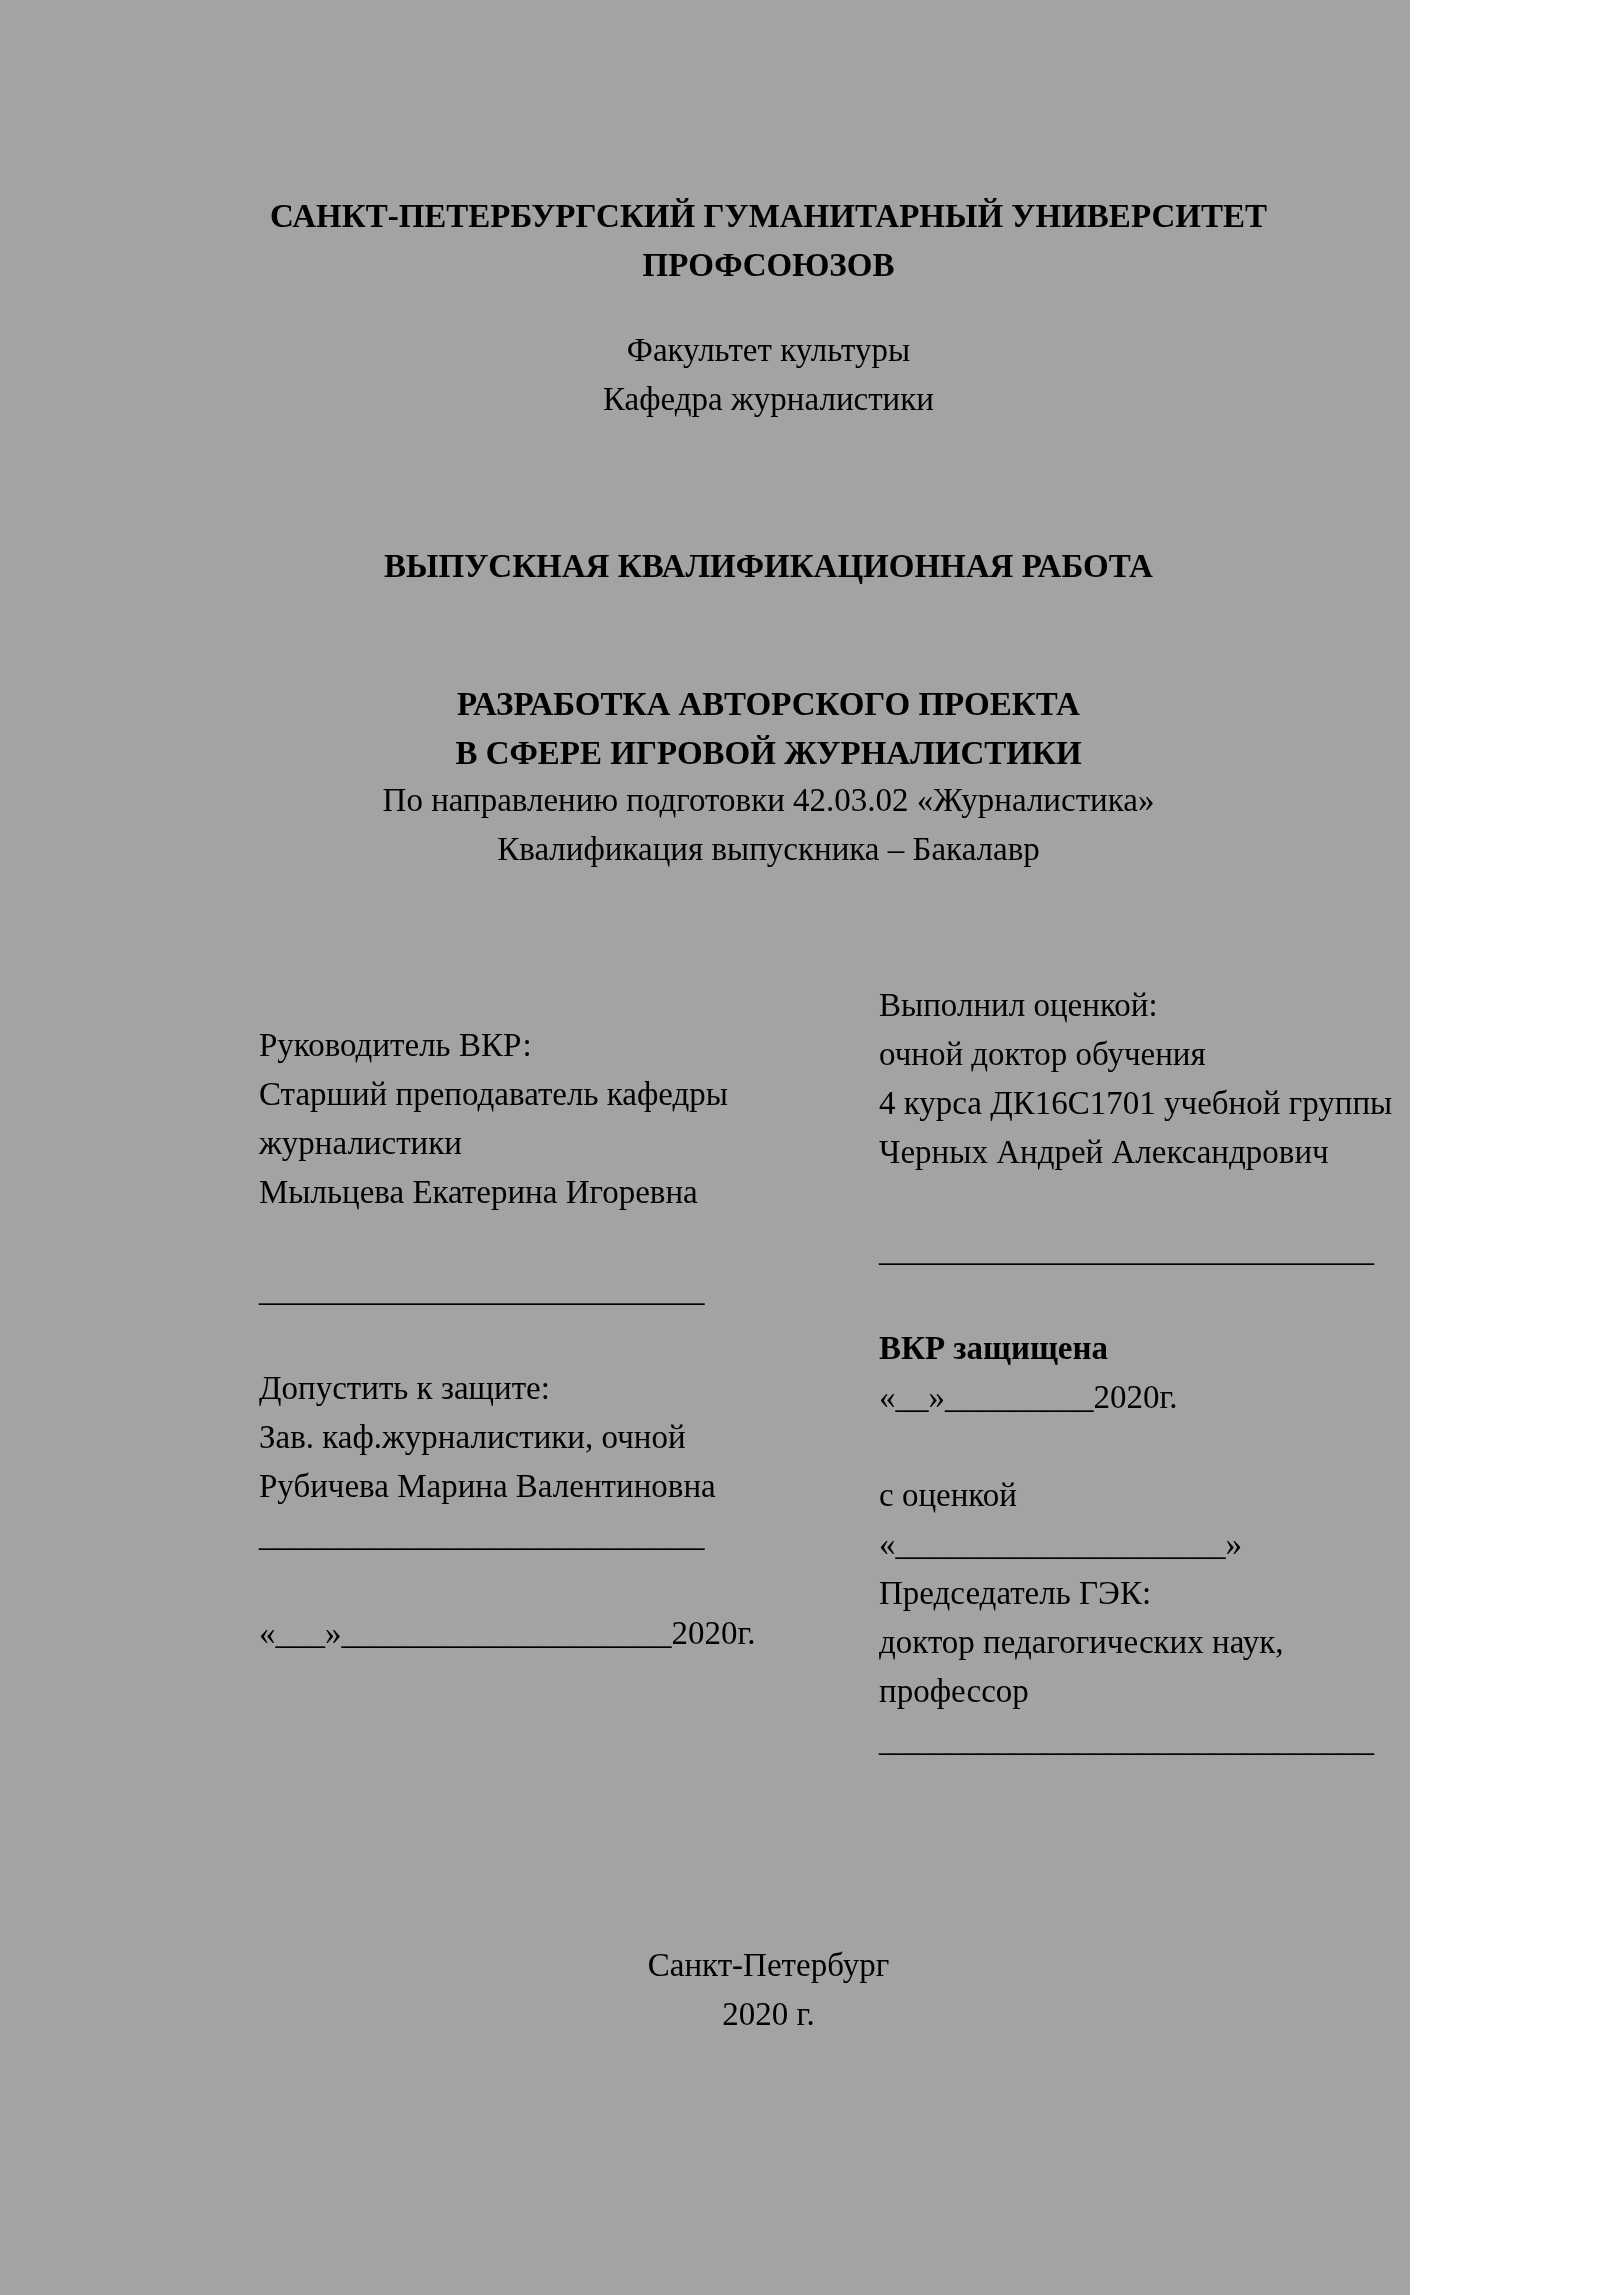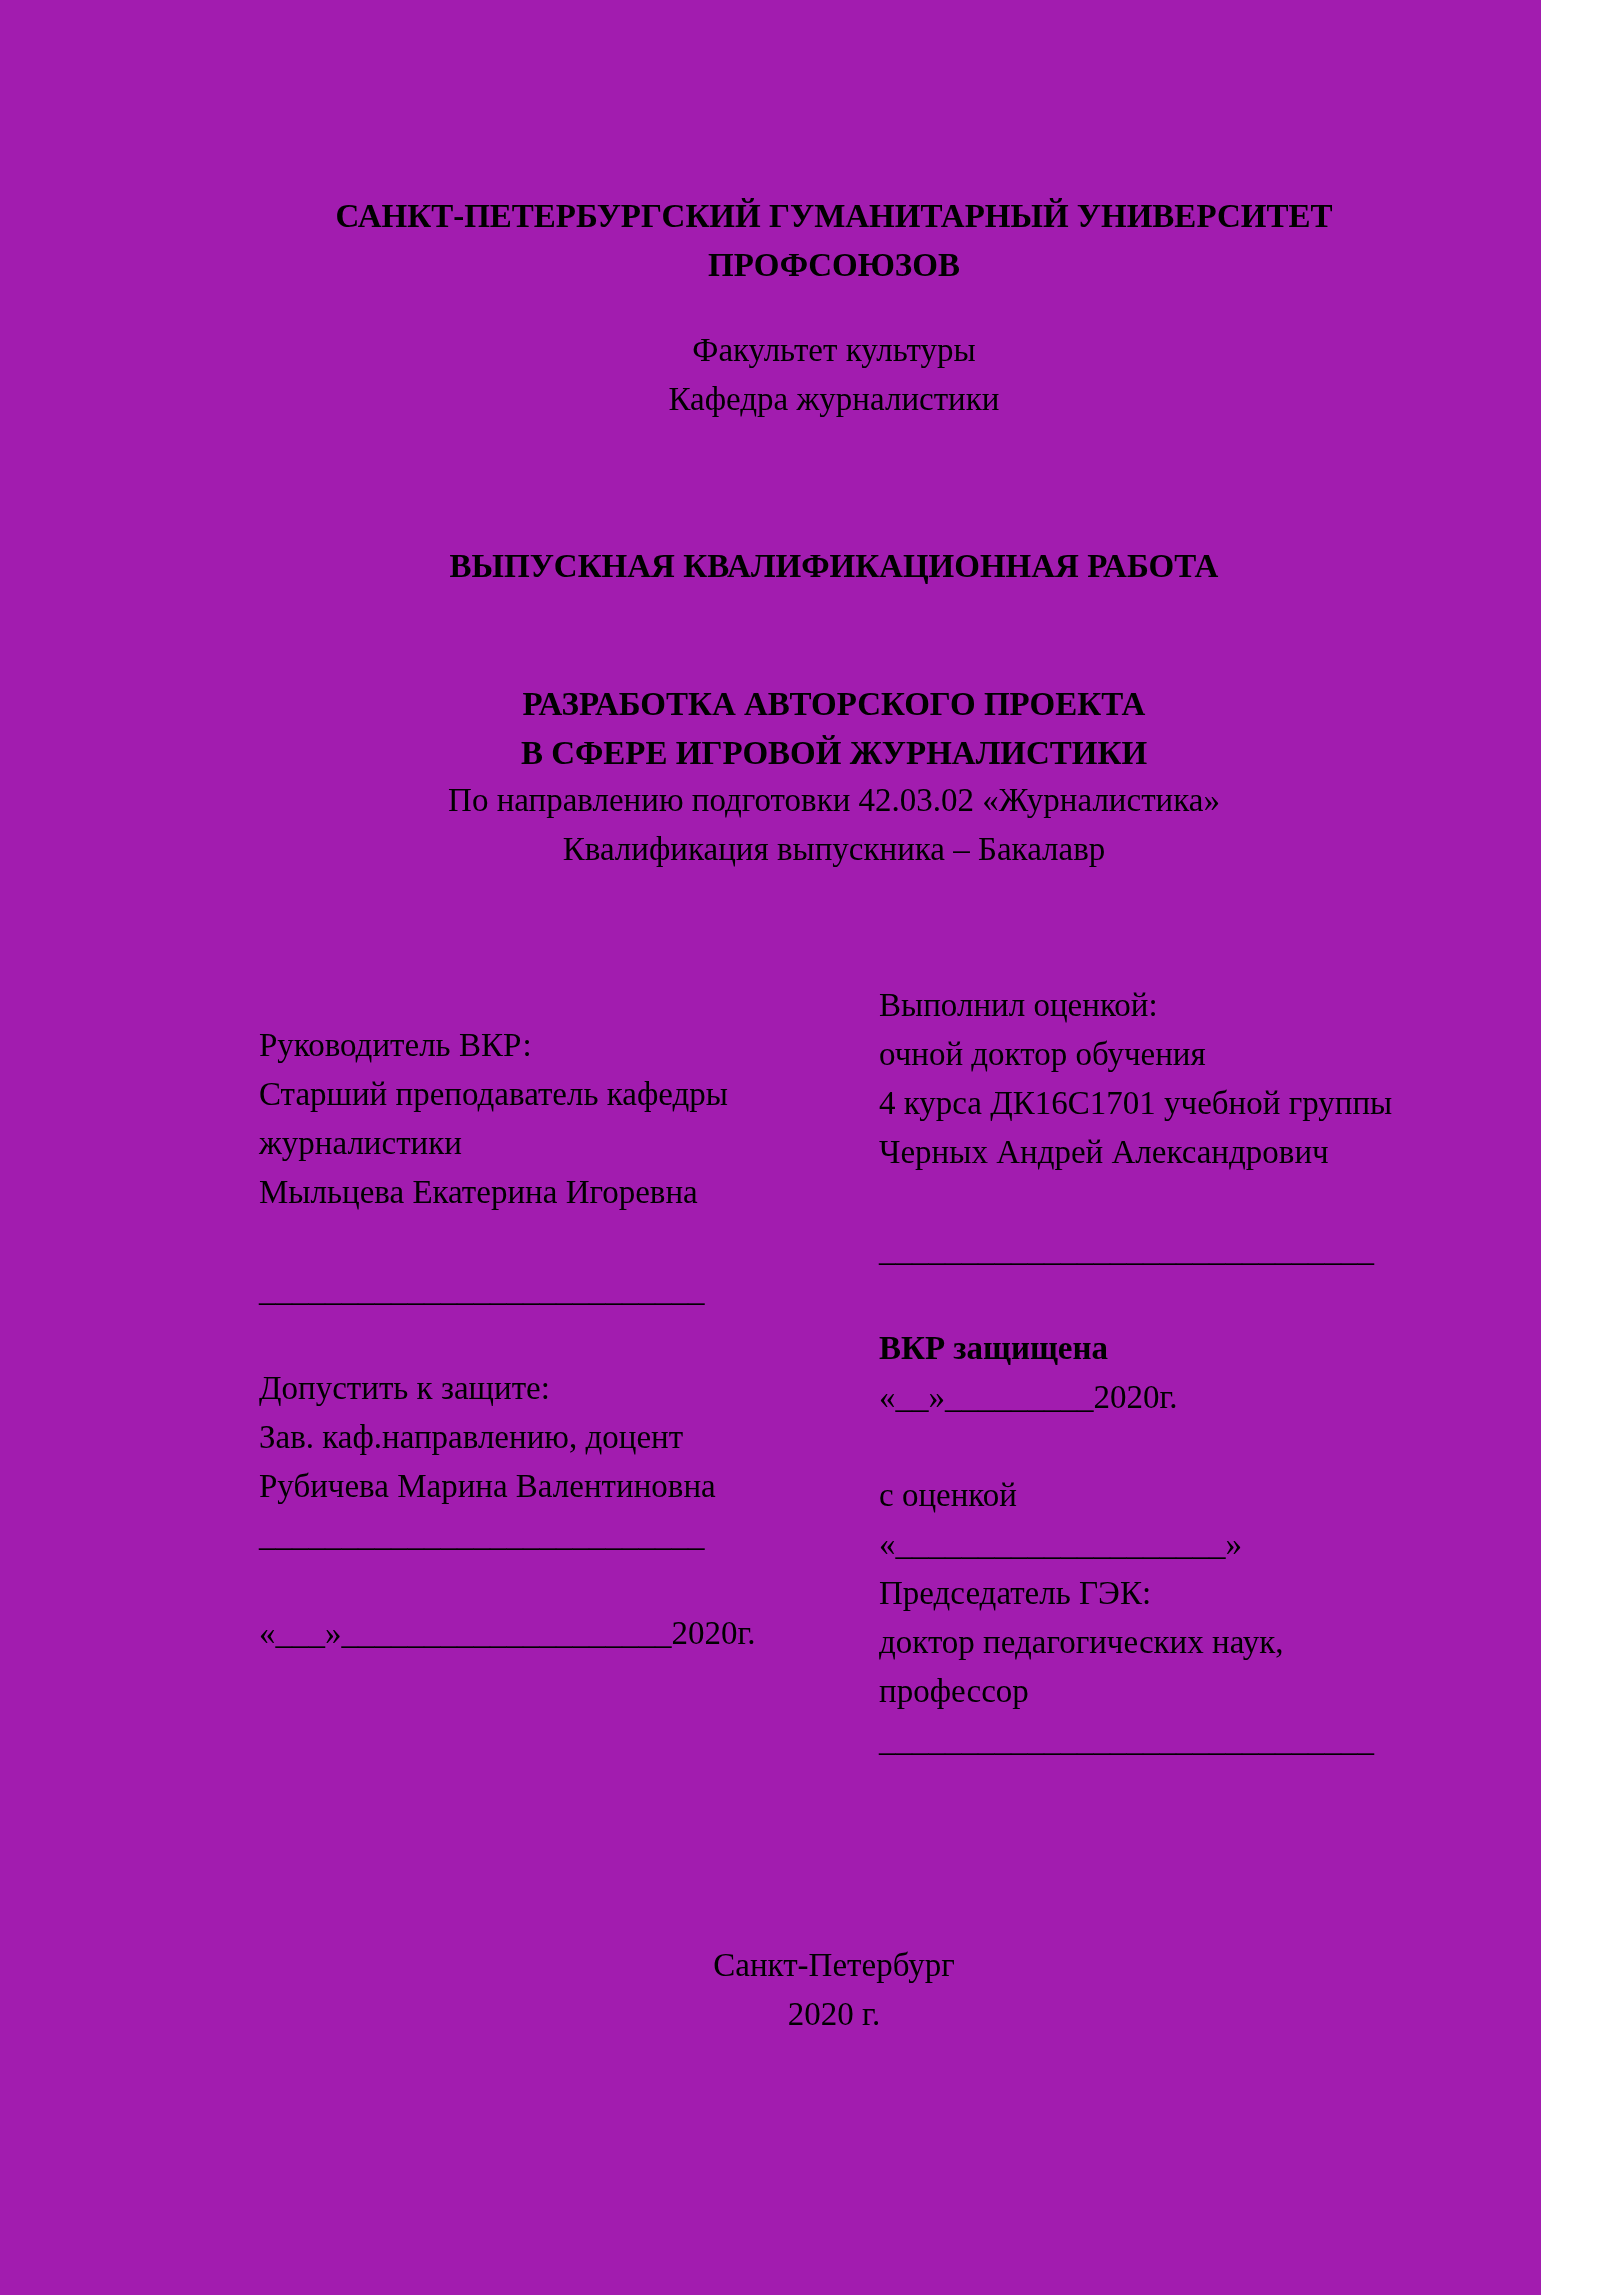--- a/index.html
+++ b/index.html
@@ -11,23 +11,23 @@
     width: 1623px;
     height: 2295px;
     font-family: "Liberation Serif", "DejaVu Serif", serif;
     font-size: 33px;
     color: #000000;
     position: relative;
     overflow: hidden;
   }
   .page {
     position: relative;
-    width: 1541px;
+    width: 1410px;
     height: 2295px;
-    background: #a21caf;
+    background: #a3a3a3;
   }
   .block {
     position: absolute;
     left: 259px;
     right: 132px;
     line-height: 49px;
   }
   .center { text-align: center; }
   .bold { font-weight: bold; }
   .line {
@@ -81,21 +81,21 @@
 
   <div class="col col-left">
     <div class="line">Руководитель ВКР:</div>
     <div class="line">Старший преподаватель кафедры</div>
     <div class="line">журналистики</div>
     <div class="line">Мыльцева Екатерина Игоревна</div>
     <div class="line"></div>
     <div class="line">___________________________</div>
     <div class="line"></div>
     <div class="line">Допустить к защите:</div>
-    <div class="line">Зав. каф.направлению, доцент</div>
+    <div class="line">Зав. каф.журналистики, очной</div>
     <div class="line">Рубичева Марина Валентиновна</div>
     <div class="line">___________________________</div>
     <div class="line"></div>
     <div class="line">«___»____________________2020г.</div>
   </div>
 
   <div class="col col-right">
     <div class="line">Выполнил оценкой:</div>
     <div class="line">очной доктор обучения</div>
     <div class="line">4 курса ДК16С1701 учебной группы</div>

